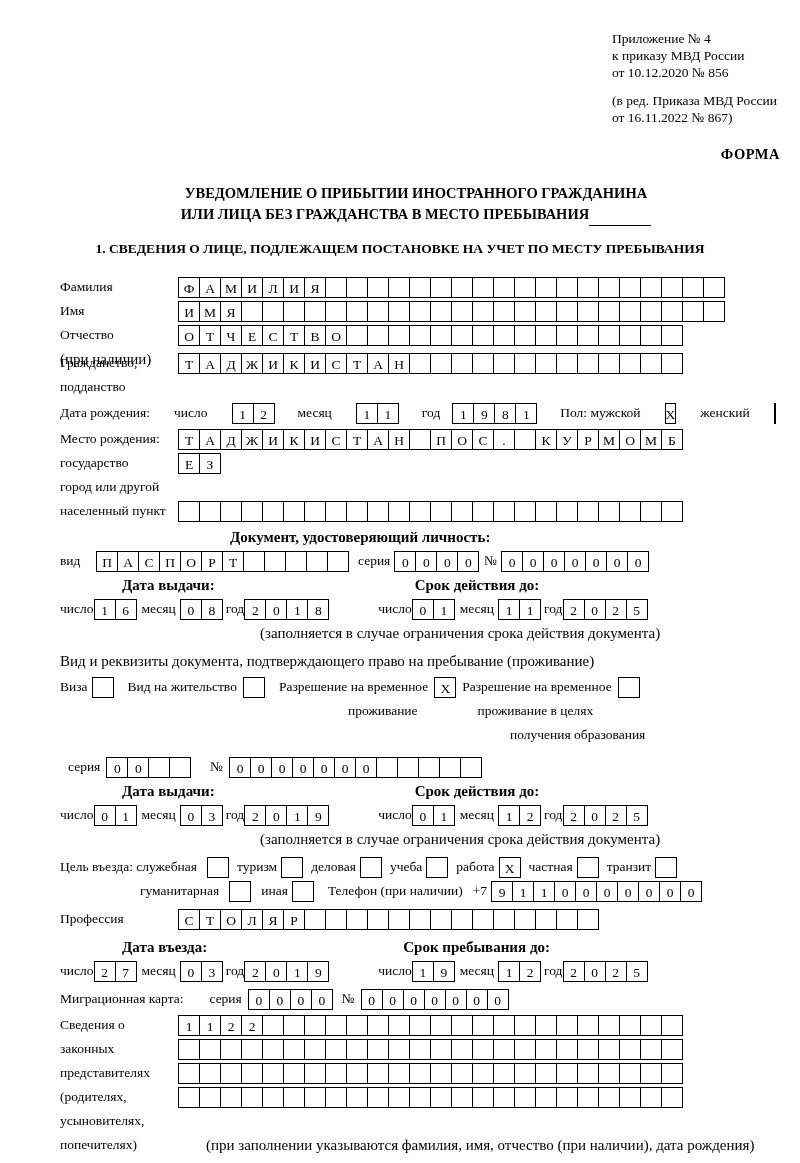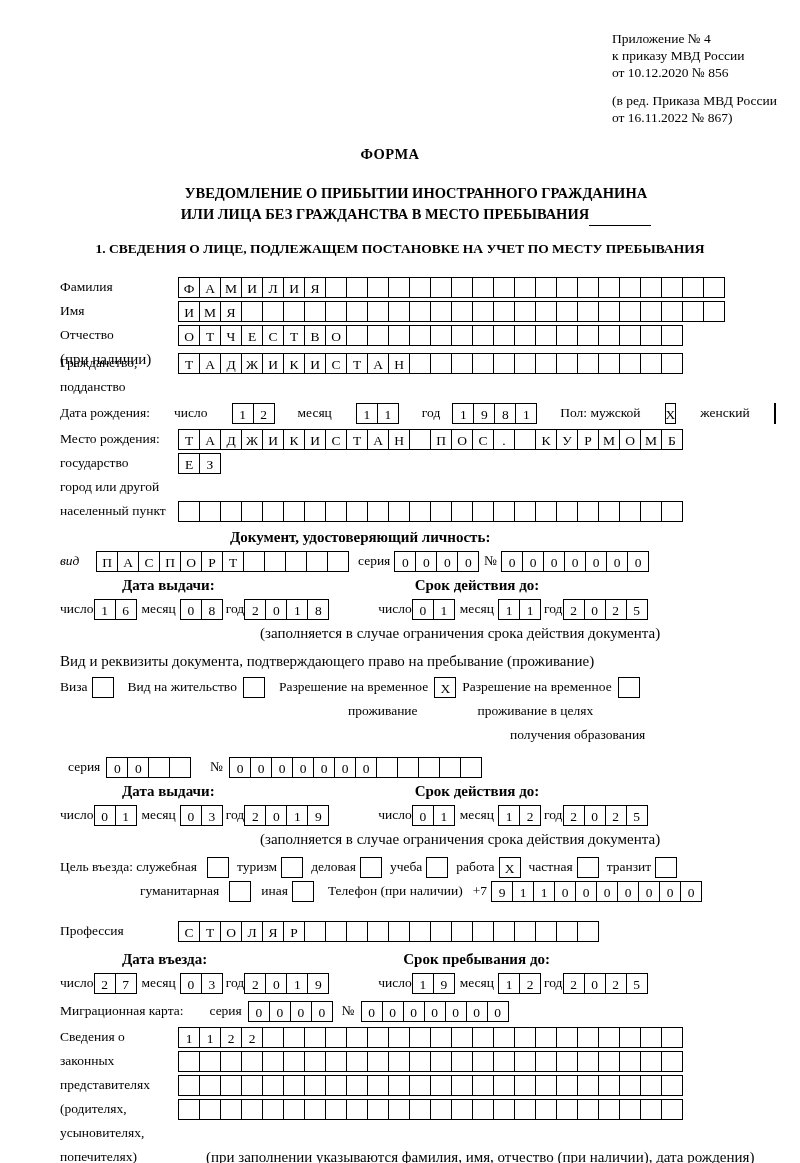--- a/index.html
+++ b/index.html
@@ -27,21 +27,21 @@
     left: 612px;
     font-size: 13.5px;
     line-height: 17px;
   }
   .hdr .blk2 { margin-top: 11px; }
   .forma {
     position: absolute;
     top: 146px;
     left: 0;
     width: 780px;
-    text-align: center;
+    text-align: right;
     font-size: 14.5px;
     font-weight: bold;
     letter-spacing: 0.5px;
   }
   .title {
     position: absolute;
     top: 183px;
     left: 16px;
     width: 800px;
     text-align: center;
@@ -375,21 +375,21 @@
         <div class="c"></div>
         <div class="c"></div>
       </div>
     </div>
 
     <div class="row" style="margin-top:4px; padding-left:170px;">
       <div class="bold small">Документ, удостоверяющий личность:</div>
     </div>
 
     <div class="row">
-      <div class="lbl" style="width:30px;font-style:italic;">вид</div>
+      <div class="lbl" style="width:30px;">вид</div>
       <div class="gap6"></div>
       <div class="cells">
         <div class="c">П</div>
         <div class="c">А</div>
         <div class="c">С</div>
         <div class="c">П</div>
         <div class="c">О</div>
         <div class="c">Р</div>
         <div class="c">Т</div>
         <div class="c"></div>
@@ -641,21 +641,21 @@
         <div class="c">0</div>
         <div class="c">0</div>
         <div class="c">0</div>
         <div class="c">0</div>
         <div class="c">0</div>
         <div class="c">0</div>
         <div class="c">0</div>
       </div>
     </div>
 
-    <div class="row" style="margin-top:18px;">
+    <div class="row" style="margin-top:6px;">
       <div class="lbl indentlbl">Профессия</div>
       <div class="cells">
         <div class="c">С</div>
         <div class="c">Т</div>
         <div class="c">О</div>
         <div class="c">Л</div>
         <div class="c">Я</div>
         <div class="c">Р</div>
         <div class="c"></div>
         <div class="c"></div>

